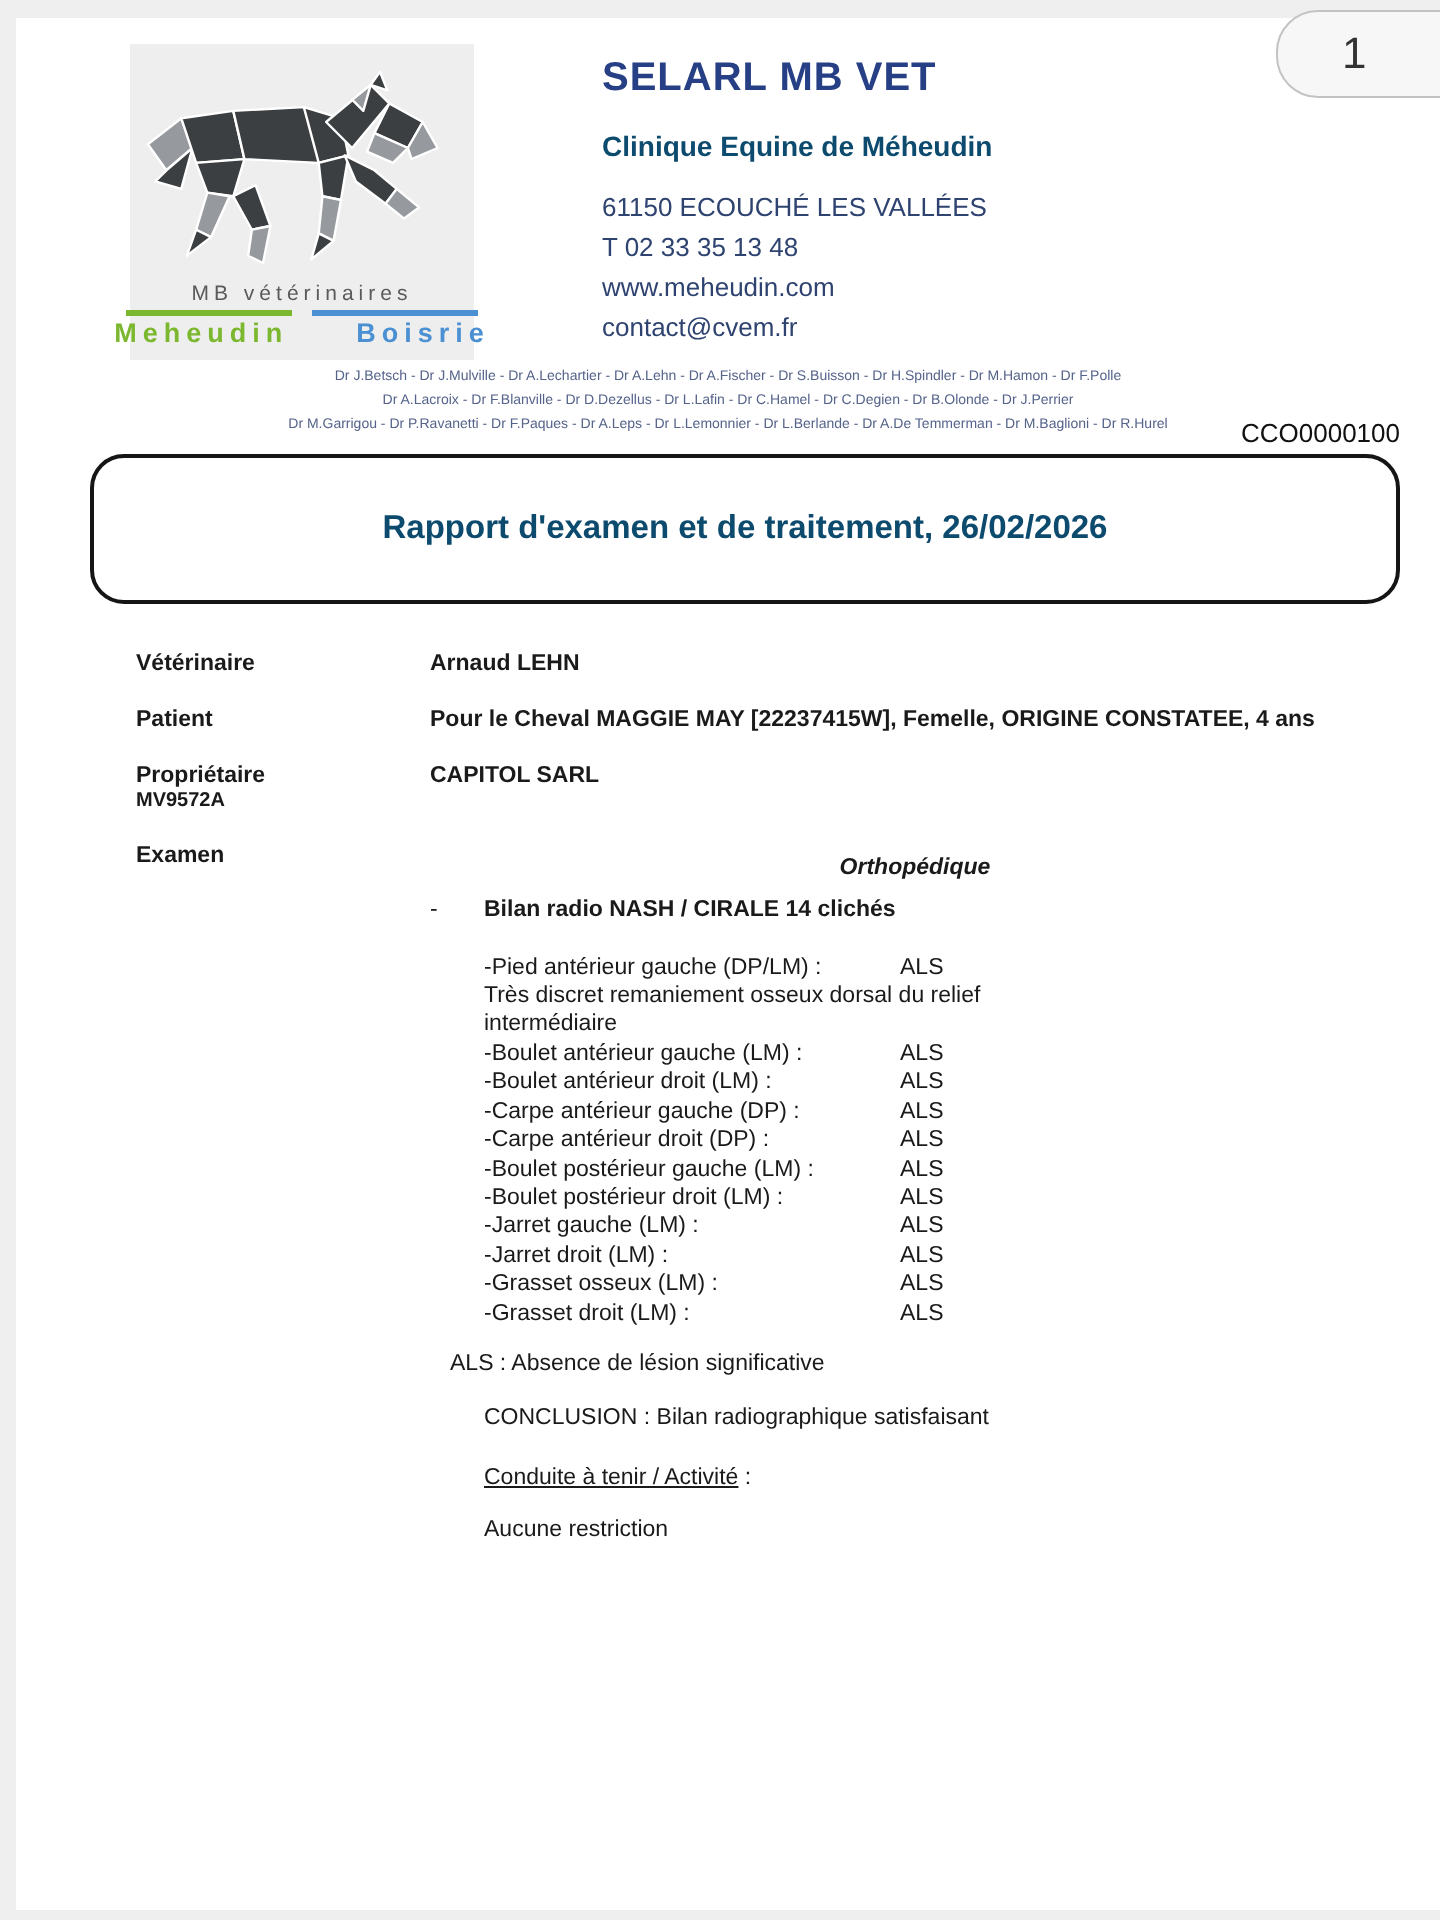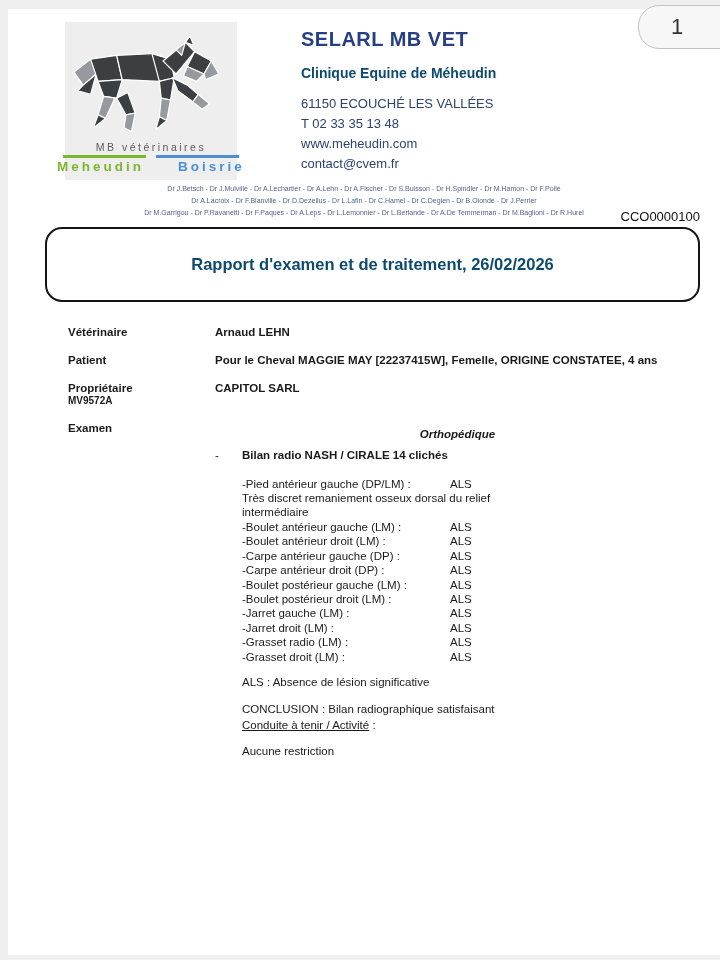--- a/index.html
+++ b/index.html
@@ -40,24 +40,24 @@
   .field-value{font-weight:bold;flex:1;}
   .exam-row{margin-top:4px;}
   .exam-block{flex:1;font-weight:normal;}
   .exam-cat{font-weight:bold;font-style:italic;margin-top:6px;text-align:center;}
   .exam-bullet{display:flex;margin-top:9px;}
   .exam-bullet .dash{width:27px;flex-shrink:0;}
   .exam-bullet .btxt{font-weight:bold;}
   .findings{margin-top:16px;margin-left:27px;line-height:14.4px;}
   .finding-row{display:flex;}
   .f-label{width:208px;flex-shrink:0;}
-  .exam-note{margin-top:12px;margin-left:27px;}
+  .exam-note{margin-top:12px;margin-left:10px;}
   .exam-conclusion{margin-top:15px;margin-left:27px;}
   .exam-conclusion b{font-weight:normal;}
-  .exam-conduct{margin-top:4px;margin-left:27px;}
+  .exam-conduct{margin-top:18px;margin-left:27px;}
   .exam-conduct .u{text-decoration:underline;}
   .exam-result{margin-top:14px;margin-left:27px;}
 </style>
 </head>
 <body>
 
 <div class="page">
 
   <div class="page-badge">
     <span>1</span>
@@ -187,21 +187,21 @@
             </div>
             <div class="finding-row">
               <span class="f-label">-Jarret gauche (LM) :</span>
               <span class="f-value">ALS</span>
             </div>
             <div class="finding-row">
               <span class="f-label">-Jarret droit (LM) :</span>
               <span class="f-value">ALS</span>
             </div>
             <div class="finding-row">
-              <span class="f-label">-Grasset radio (LM) :</span>
+              <span class="f-label">-Grasset osseux (LM) :</span>
               <span class="f-value">ALS</span>
             </div>
             <div class="finding-row">
               <span class="f-label">-Grasset droit (LM) :</span>
               <span class="f-value">ALS</span>
             </div>
           </div>
         <div class="exam-note">ALS : Absence de lésion significative</div>
         <div class="exam-conclusion">
           <b>CONCLUSION</b><span> : Bilan radiographique satisfaisant</span>

